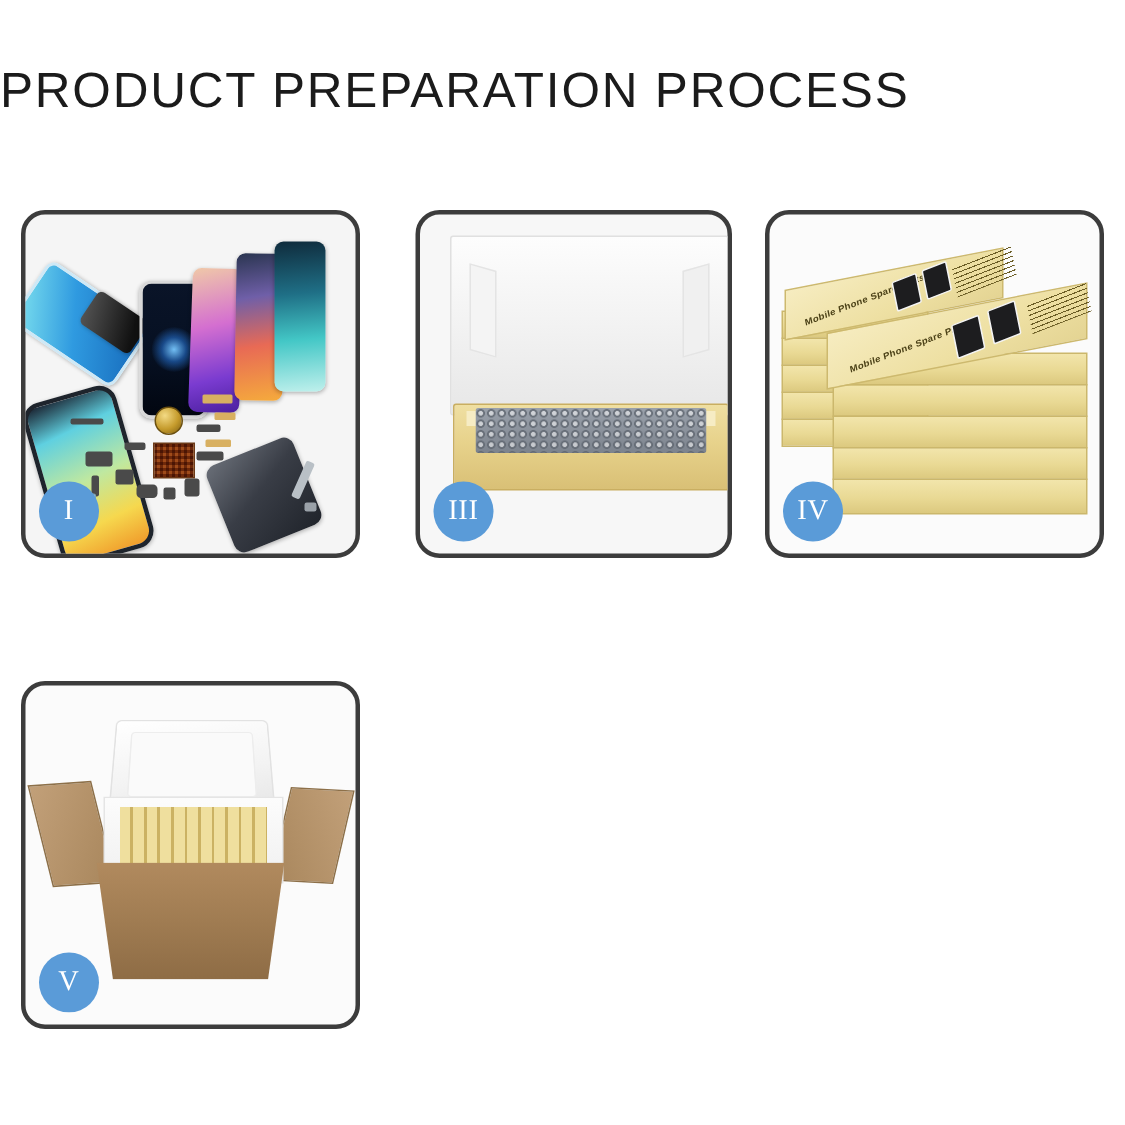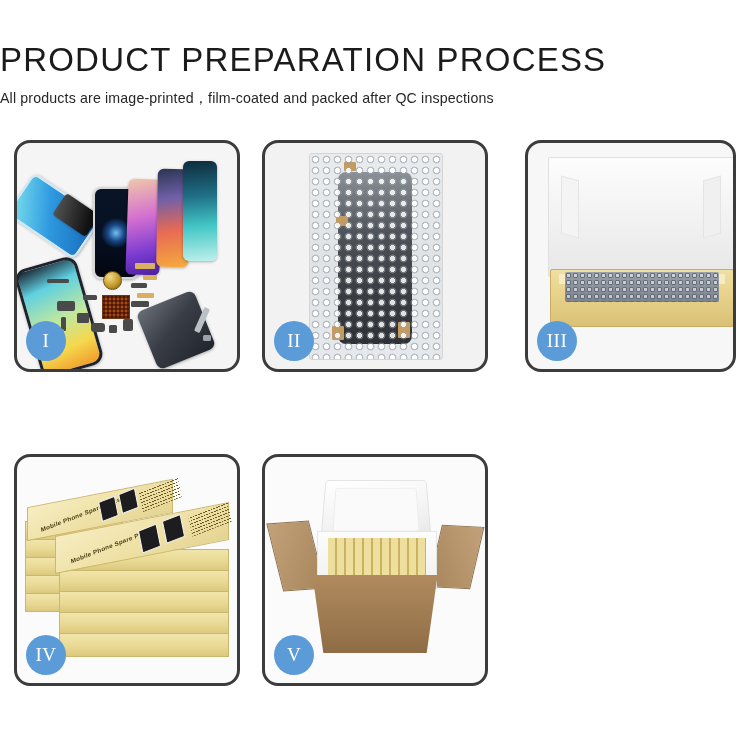--- a/index.html
+++ b/index.html
@@ -395,21 +395,20 @@
     border: 1px solid #8a7047;
   }
 </style>
 </head>
 <body>
 
 <div class="page">
 
   <div class="header">
     <div class="title">PRODUCT PREPARATION PROCESS</div>
-    <div class="subtitle">All products are image-printed，film-coated and packed after QC inspections</div>
   </div>
 
   <div class="grid">
 
     <div class="panel p1">
       <div class="panel-art">
         <div class="phone ph-tilt"></div>
         <div class="phone ph-tilt2"></div>
         <div class="phone ph-black"></div>
         <div class="phone ph-purple"></div>
@@ -436,33 +435,20 @@
         <div class="flex-gold" style="left:118px; top:120px; width:20px; height:6px;"></div>
         <div class="flex-gold" style="left:126px; top:132px; width:14px; height:5px;"></div>
         <div class="flex-gold" style="left:120px; top:150px; width:17px; height:5px;"></div>
 
         <div class="part" style="left:182px; top:164px; width:6px; height:26px; background:#b9c0c6; transform:rotate(24deg);"></div>
         <div class="part" style="left:186px; top:192px; width:8px; height:6px; background:#9aa1a8;"></div>
       </div>
       <div class="badge">I</div>
     </div>
 
-    <div class="panel p2">
-      <div class="panel-art">
-        <div class="bubble-bag">
-          <div class="screen-inside"></div>
-          <div class="tape" style="left:34px; top:8px; width:12px; height:9px;"></div>
-          <div class="tape" style="left:26px; top:62px; width:12px; height:10px;"></div>
-          <div class="tape" style="left:22px; top:172px; width:12px; height:14px;"></div>
-          <div class="tape" style="left:88px; top:168px; width:12px; height:16px;"></div>
-          <div class="bubble-overlay"></div>
-        </div>
-      </div>
-      <div class="badge">II</div>
-    </div>
 
     <div class="panel p3">
       <div class="panel-art">
         <div class="lid">
           <div class="lid-flap-l"></div>
           <div class="lid-flap-r"></div>
         </div>
         <div class="box-base">
           <div class="box-inner-lip"></div>
           <div class="bubble-fill"></div>

